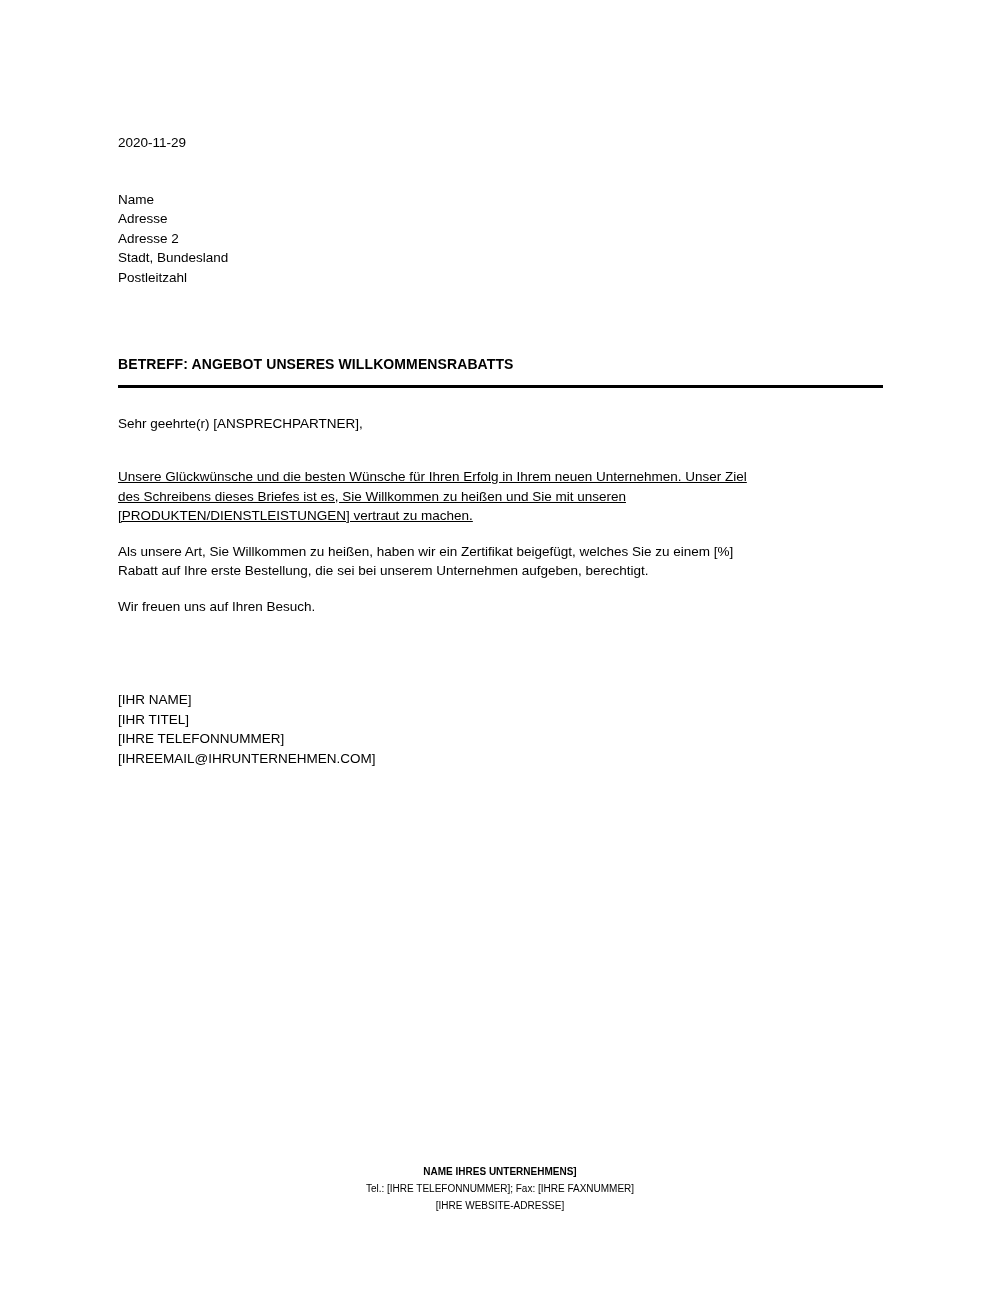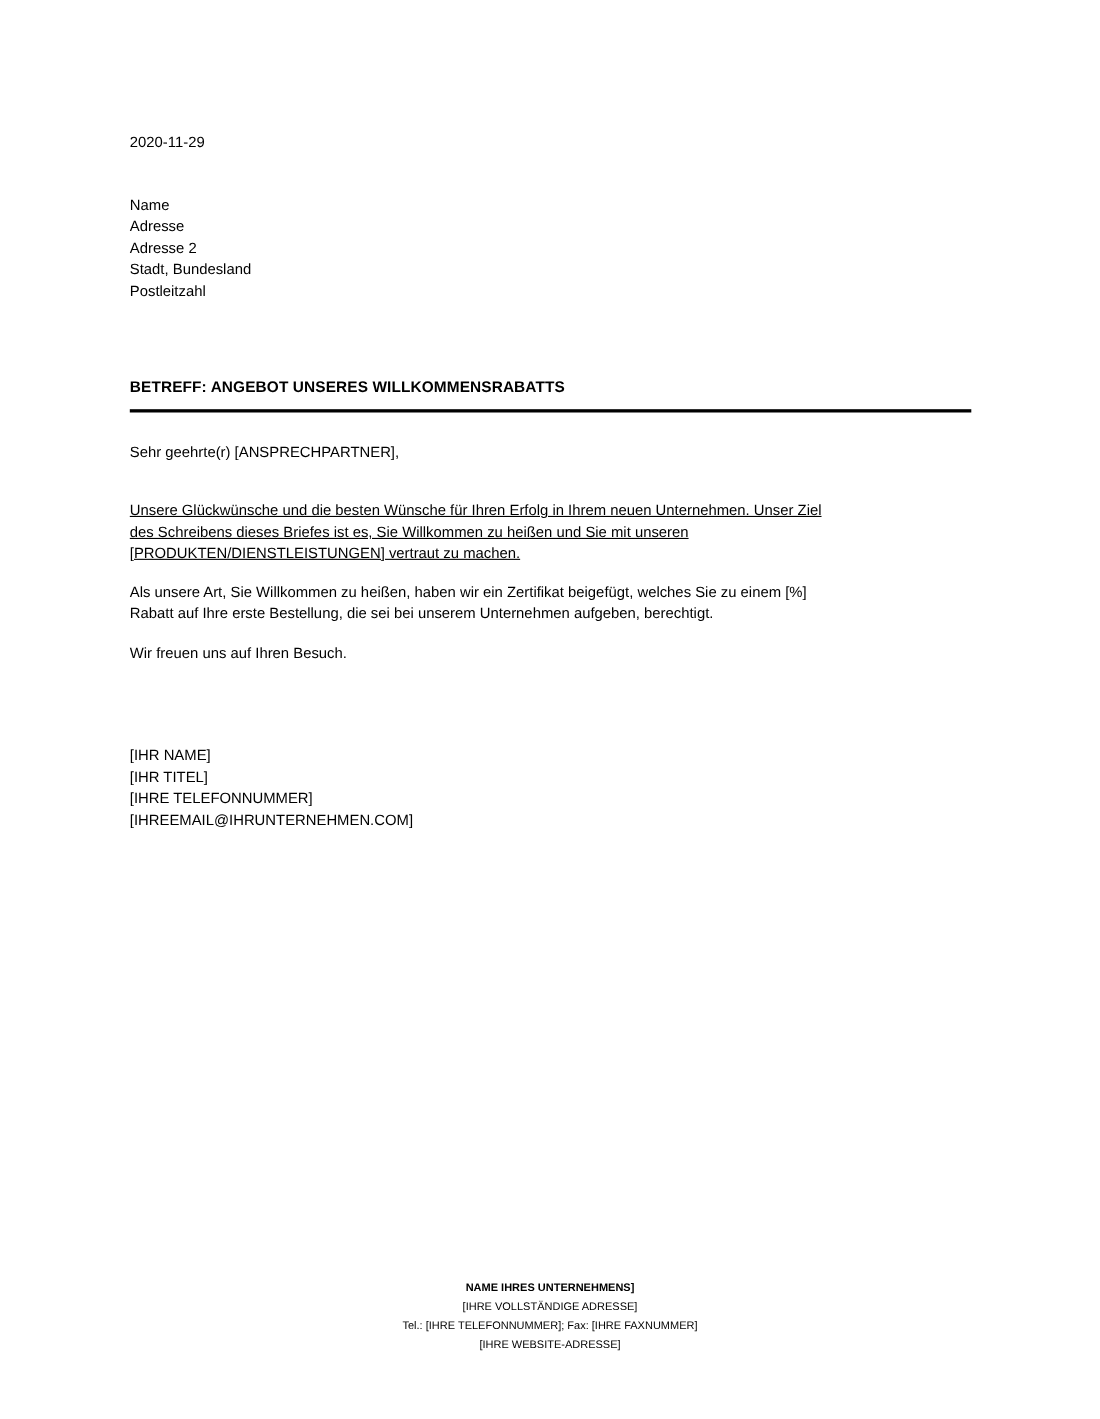--- a/index.html
+++ b/index.html
@@ -7,21 +7,21 @@
     position: relative;
     width: 1000px;
     height: 1290px;
     background: #ffffff;
     color: #000000;
     font-family: "Liberation Sans", sans-serif;
     font-size: 13.5px;
     line-height: 19.5px;
     overflow: hidden;
   }
-  .content { padding: 0 117px 0 118px; }
+  .content { padding: 13px 117px 0 118px; }
   .date { margin: 0; padding-top: 120px; }
   .address { margin-top: 37px; }
   .address div { white-space: pre; }
   .subject {
     margin: 68px 0 0 0;
     font-size: 14px;
     font-weight: bold;
     letter-spacing: 0.1px;
   }
   .rule {
@@ -79,17 +79,16 @@
       <div>[IHR NAME]</div>
       <div>[IHR TITEL]</div>
       <div>[IHRE TELEFONNUMMER]</div>
       <div>[IHREEMAIL@IHRUNTERNEHMEN.COM]</div>
     </div>
 
   </div>
 
   <div class="footer">
     <div class="company">NAME IHRES UNTERNEHMENS]</div>
-    <div>[IHRE VOLLSTÄNDIGE ADRESSE]</div>
     <div>Tel.: [IHRE TELEFONNUMMER]; Fax: [IHRE FAXNUMMER]</div>
     <div>[IHRE WEBSITE-ADRESSE]</div>
   </div>
 </div>
 
 </body></html>

